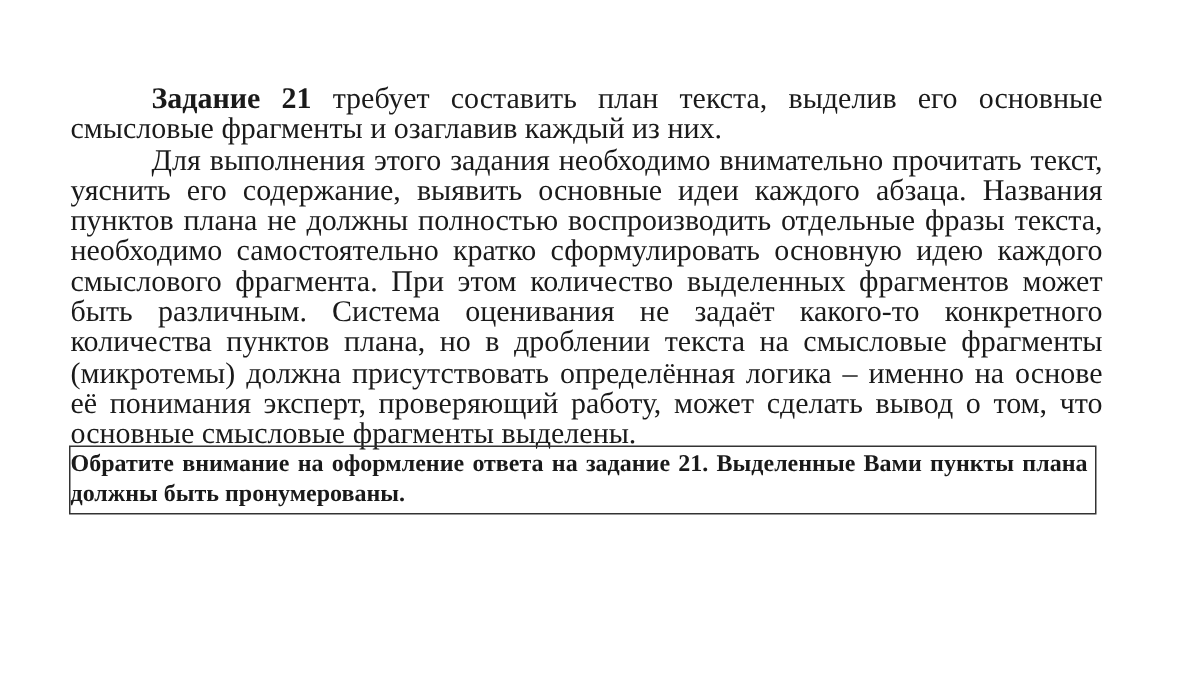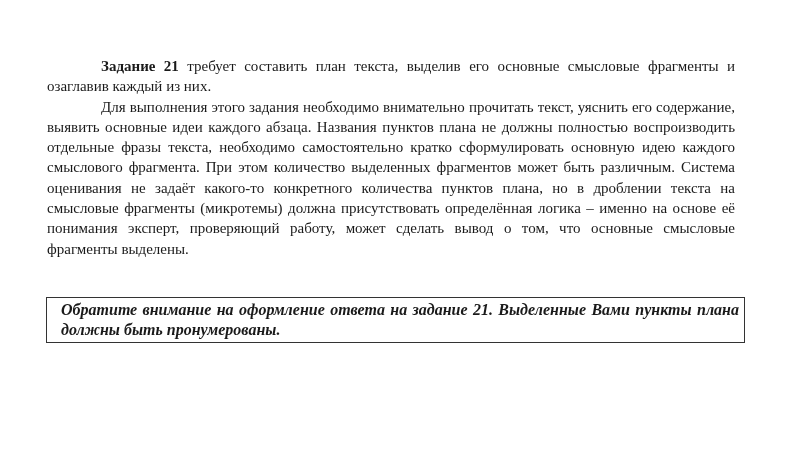--- a/index.html
+++ b/index.html
@@ -16,37 +16,36 @@
     color: #1a1a1a;
   }
   .page {
     position: absolute;
     left: 47px;
     top: 56px;
     width: 688px;
   }
   .para {
     margin: 0;
-    font-size: 15px;
+    font-size: 20px;
     line-height: 20.3px;
     text-align: justify;
     text-indent: 54px;
   }
   .para b { font-weight: bold; }
   .note-box {
     position: absolute;
     left: 46px;
     top: 297px;
     width: 678px;
     border: 1.5px solid #333;
-    padding: 2px 5px 3px 14px;
+    padding: 2px 5px 3px 0;
     font-size: 16px;
     line-height: 19.5px;
     font-weight: bold;
-    font-style: italic;
     text-align: justify;
   }
 </style>
 </head>
 <body>
 
 <div class="page">
   <p class="para"><b>Задание 21</b><span> требует составить план текста, выделив его основные смысловые фрагменты и озаглавив каждый из них.</span></p>
   <p class="para">Для выполнения этого задания необходимо внимательно прочитать текст, уяснить его содержание, выявить основные идеи каждого абзаца. Названия пунктов плана не должны полностью воспроизводить отдельные фразы текста, необходимо самостоятельно кратко сформулировать основную идею каждого смыслового фрагмента. При этом количество выделенных фрагментов может быть различным. Система оценивания не задаёт какого-то конкретного количества пунктов плана, но в дроблении текста на смысловые фрагменты (микротемы) должна присутствовать определённая логика – именно на основе её понимания эксперт, проверяющий работу, может сделать вывод о том, что основные смысловые фрагменты выделены.</p>
 </div>

